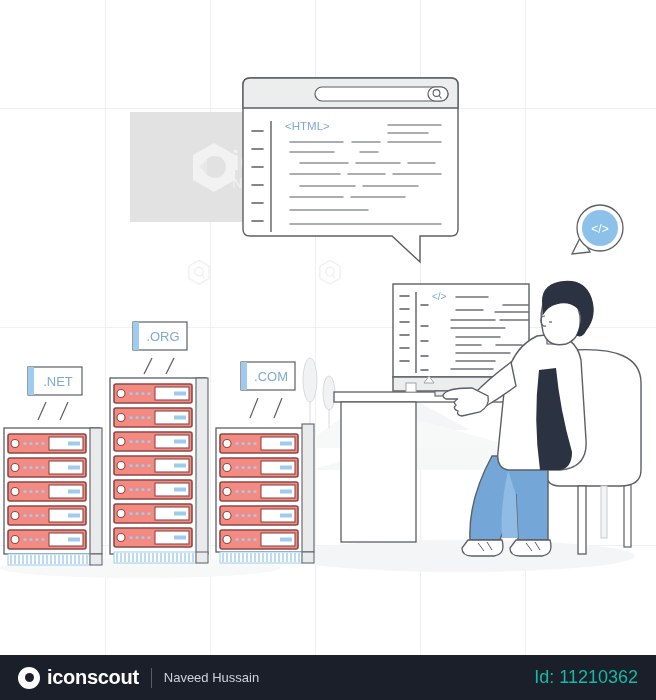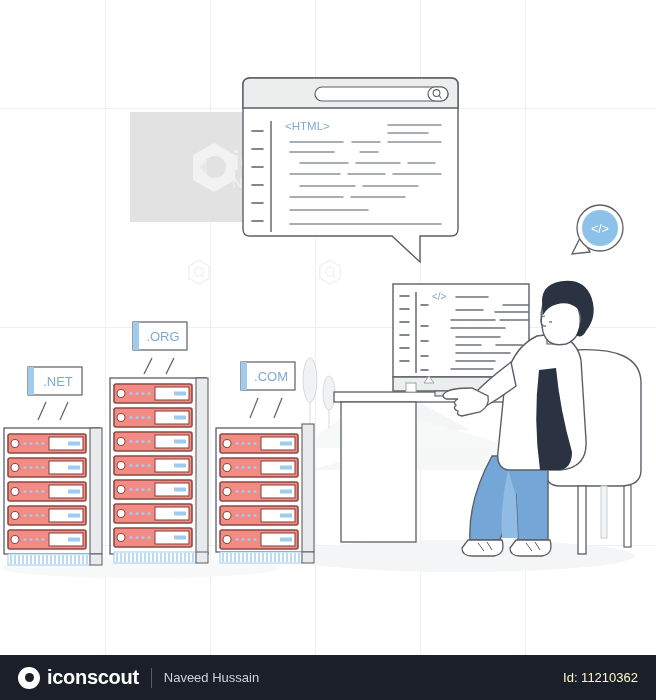--- a/index.html
+++ b/index.html
@@ -13,21 +13,21 @@
   .wm-hex{position:absolute;}
   svg{display:block;overflow:visible;}
   #art{position:absolute;left:0;top:0;}
   .footer{position:absolute;left:0;bottom:0;width:656px;height:45px;background:#1b1f2a;display:flex;align-items:center;}
   .footer-left{display:flex;align-items:center;padding-left:18px;}
   .fl-logo{width:22px;height:22px;border-radius:50%;background:#fff;display:flex;align-items:center;justify-content:center;margin-right:7px;}
   .fl-logo i{display:block;width:9px;height:9px;border-radius:50%;background:#1b1f2a;}
   .fl-name{color:#fff;font-size:20px;font-weight:bold;letter-spacing:-.3px;}
   .fl-div{width:1px;height:20px;background:#555b68;margin:0 12px;}
   .fl-author{color:#cfd2d8;font-size:13px;}
-  .footer-right{margin-left:auto;padding-right:18px;color:#fef9c3;font-size:13px;}
+  .footer-right{margin-left:auto;padding-right:18px;color:#14b8a6;font-size:18px;}
 </style>
 </head>
 <body>
 
 <div id="stage">
 
   <div class="grid-v" style="left:105px"></div>
   <div class="grid-v" style="left:210px"></div>
   <div class="grid-v" style="left:315px"></div>
   <div class="grid-v" style="left:420px"></div>

